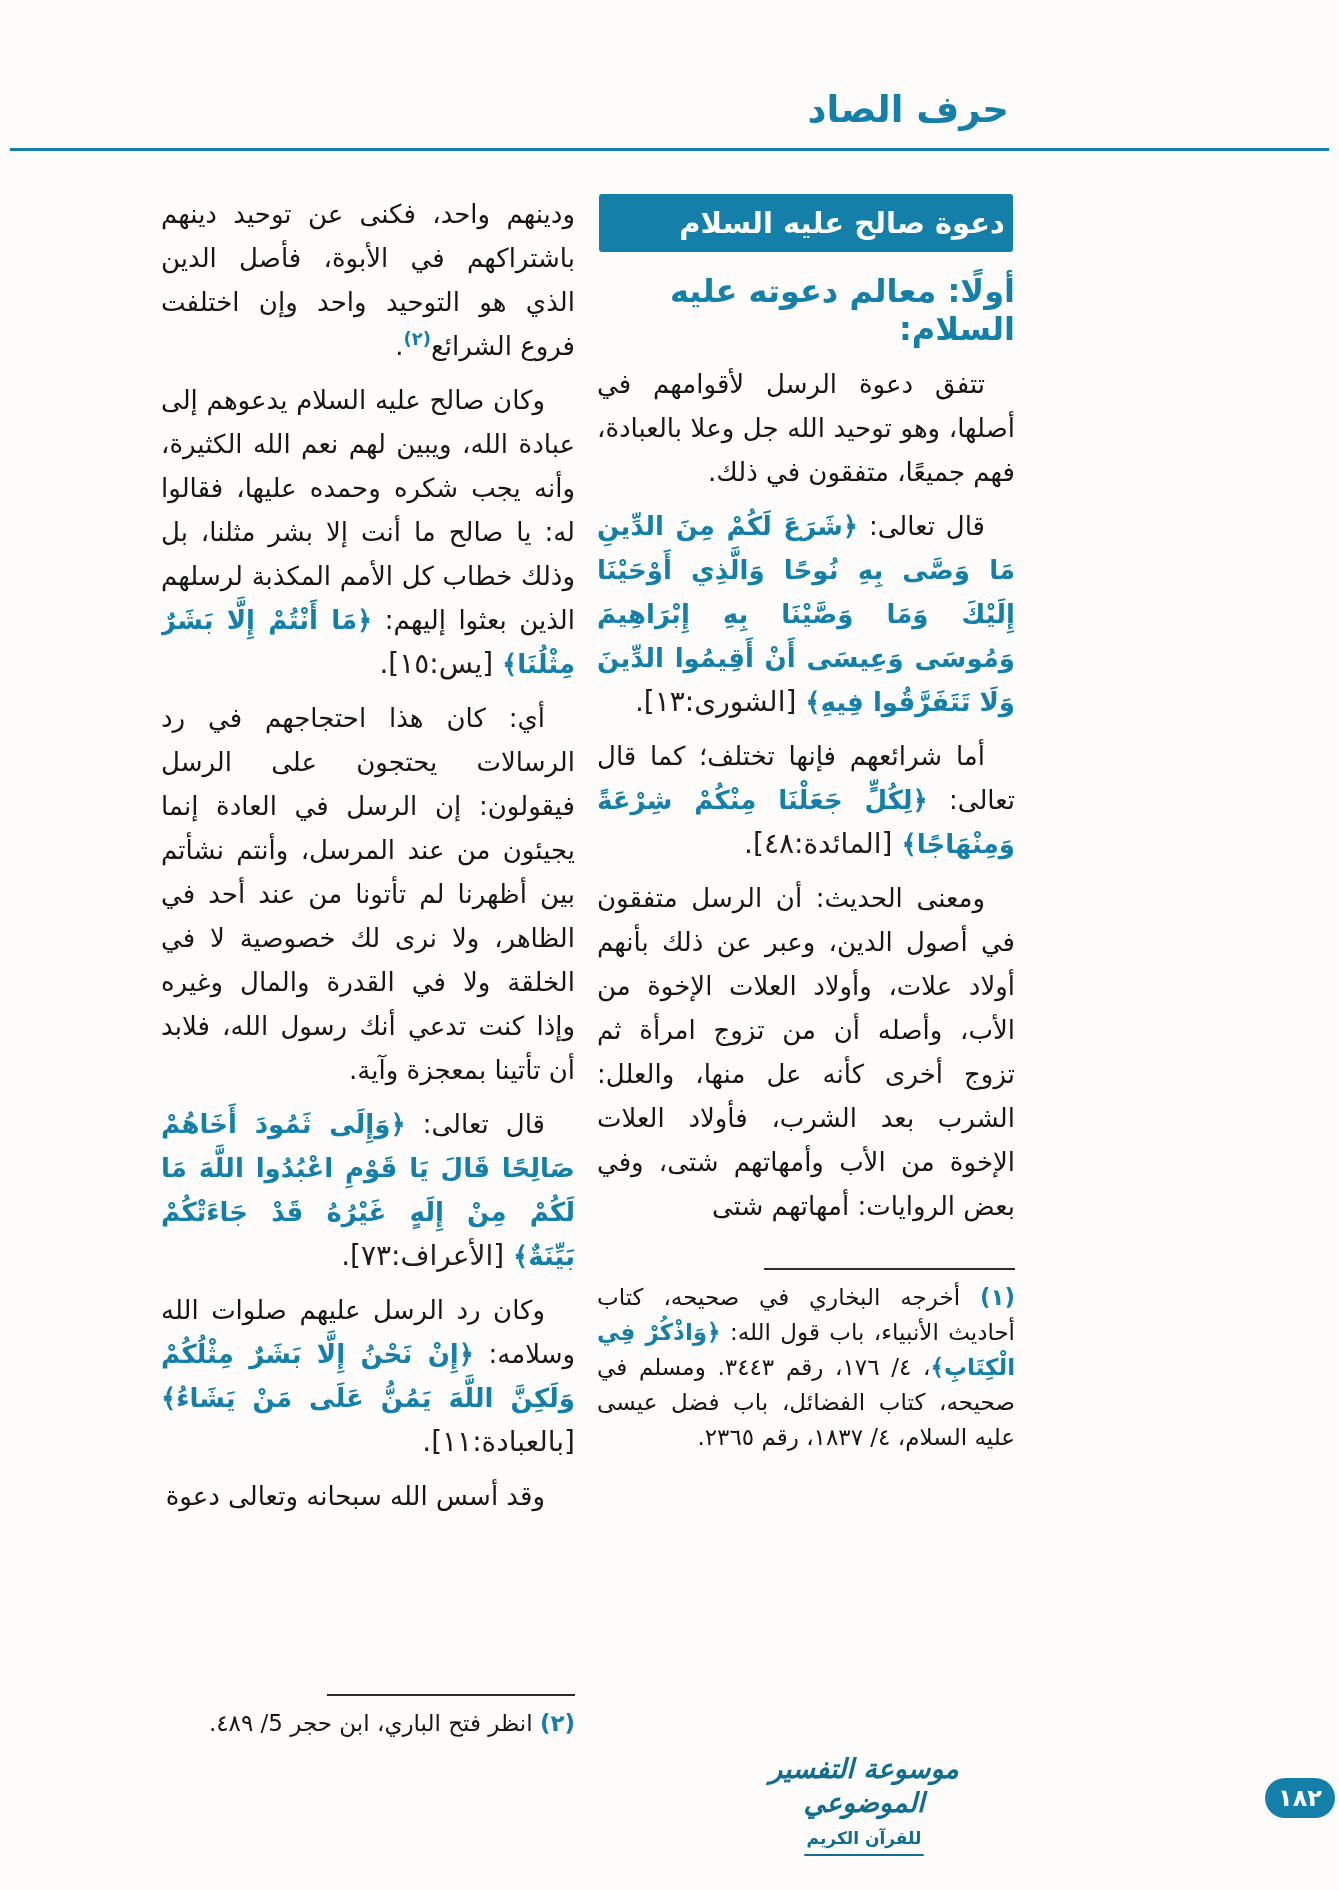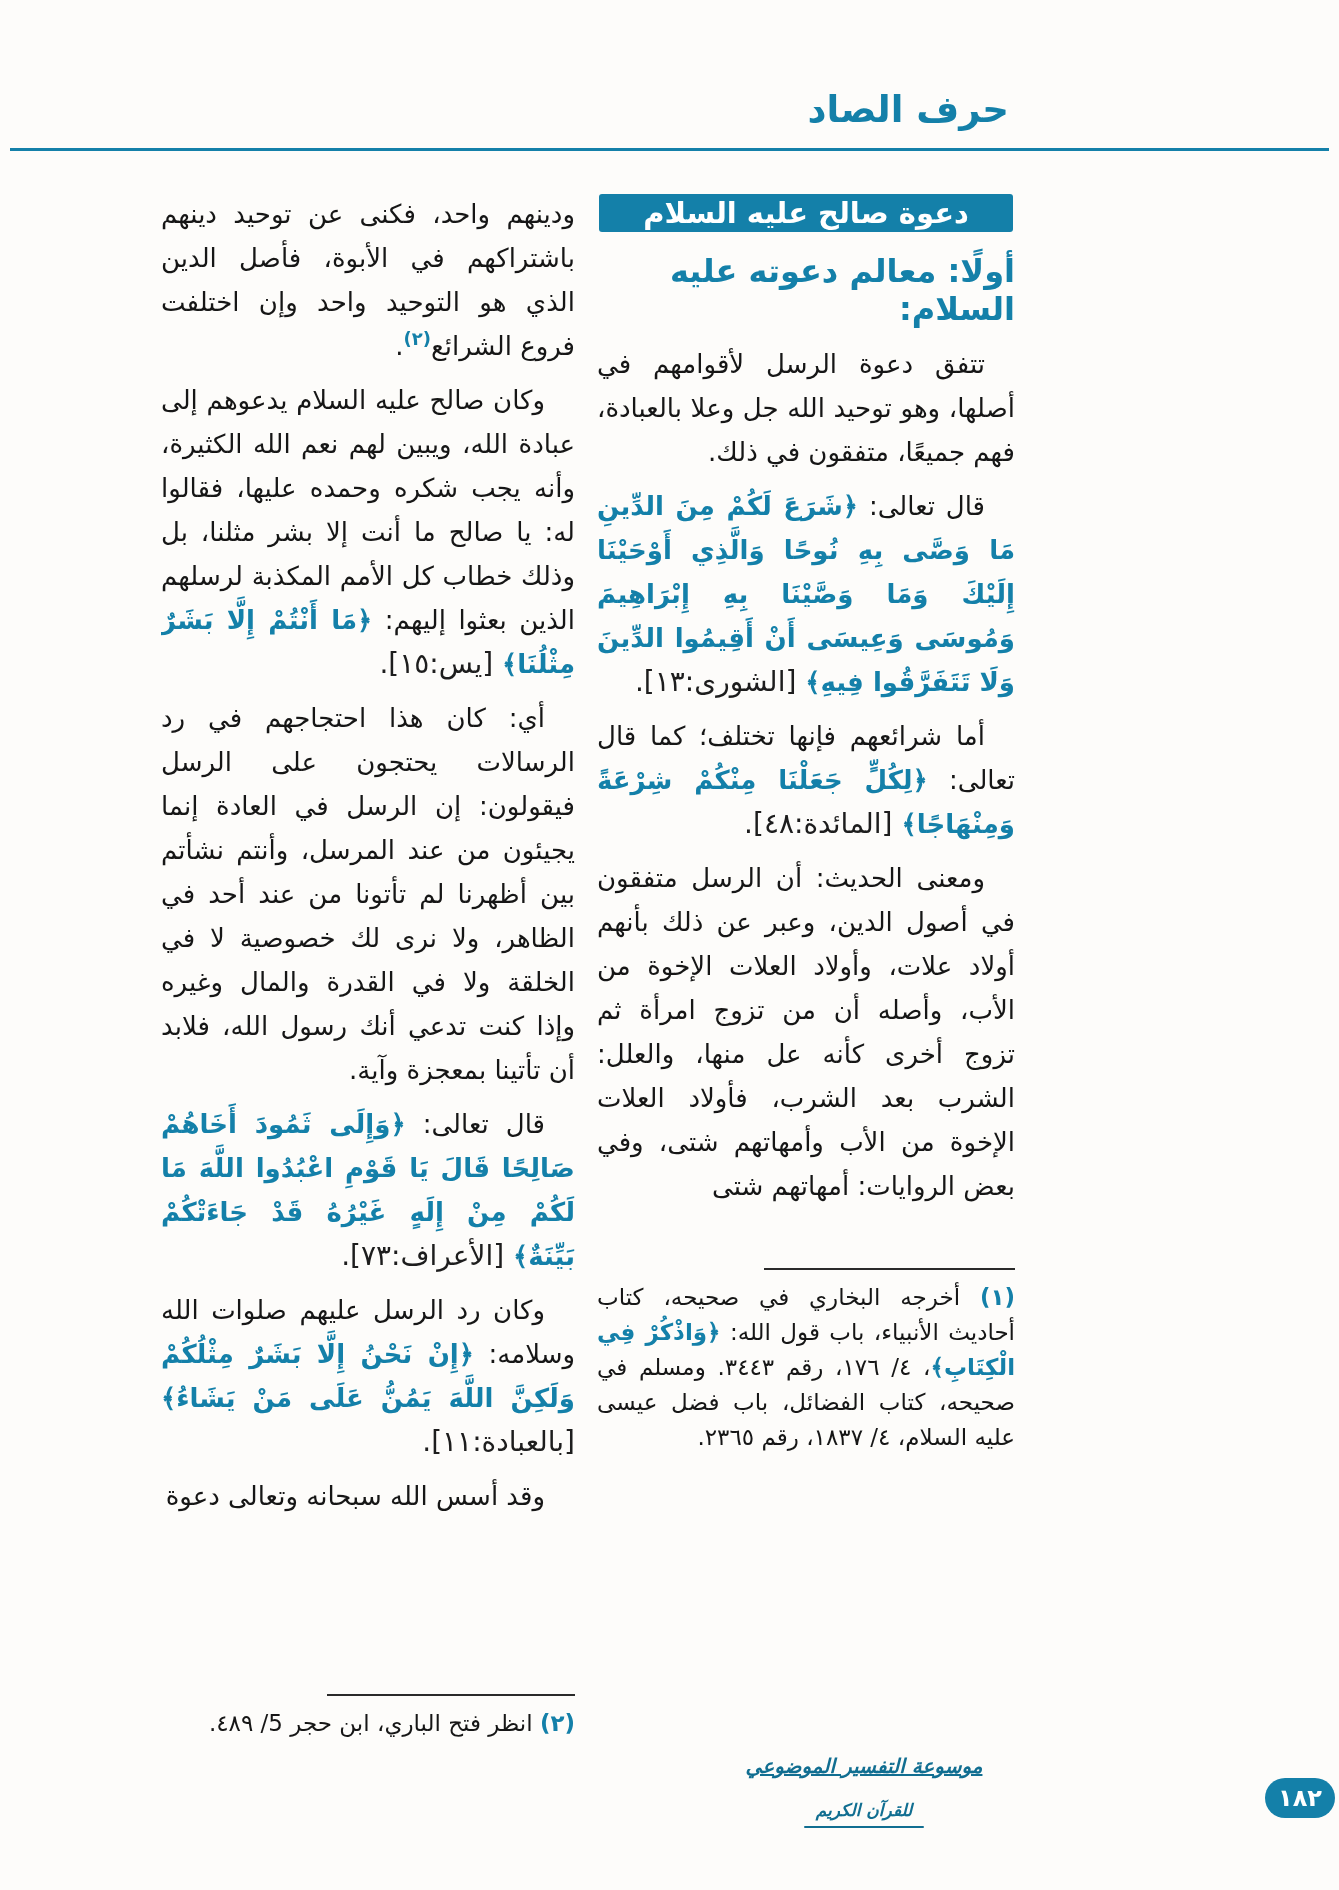--- a/index.html
+++ b/index.html
@@ -27,22 +27,22 @@
     height:3px; background:var(--accent);
   }
 
   
   .col { position:absolute; top:192px; overflow:hidden; }
   .col-right { right:324px; width:418px; height:1072px; }
   .col-left  { right:764px; width:414px; height:1498px; }
 
   .title-box {
     background:var(--accent); color:#ffffff;
-    text-align:center; font-size:29px; font-weight:bold;
-    padding:2px 8px; border-radius:3px;
+    text-align:right; font-size:29px; font-weight:bold;
+    padding:12px 8px; border-radius:3px;
     margin:2px 2px 20px 2px;
   }
   .sub-heading {
     color:var(--accent); font-size:32px; font-weight:bold;
     margin:4px 0 14px 0;
   }
   p.body {
     margin:0 0 10px 0;
     font-size:26px; line-height:44px;
     text-align:justify;
@@ -68,22 +68,22 @@
   .fn-left  { top:1694px; right:764px; width:414px; }
   .fn-rule  { border-top:2px solid #2a2a2a; width:60%; margin-bottom:10px; }
   .footnote p { margin:0; }
   .fn-marker { color:var(--accent); font-weight:bold; }
 
   
   .emblem {
     position:absolute; top:1752px; right:350px; width:250px;
     text-align:center; color:#116e91;
   }
-  .emblem-l1 { font-size:20px; font-weight:bold; font-style:italic; line-height:28px;text-decoration:underline; }
-  .emblem-l2 { font-size:17px; font-weight:bold; font-style:italic; margin-top:20px; }
+  .emblem-l1 { font-size:27px; font-weight:bold; font-style:italic; line-height:34px; }
+  .emblem-l2 { font-size:17px; font-weight:bold; margin-top:8px; }
   .emblem-rule { width:120px; height:2px; background:#116e91; margin:6px auto 0 auto; border-radius:2px; }
 
   .page-number {
     position:absolute; top:1778px; right:4px;
     width:70px; height:40px;
     background:var(--accent); color:#ffffff;
     border-radius:20px;
     text-align:center; line-height:40px;
     font-size:24px; font-weight:bold;
   }

